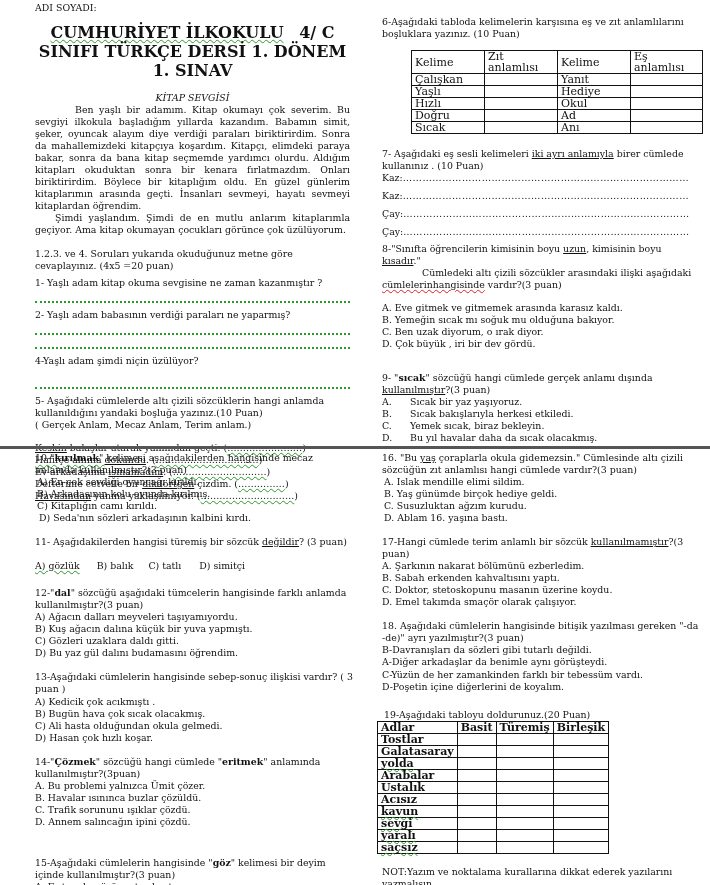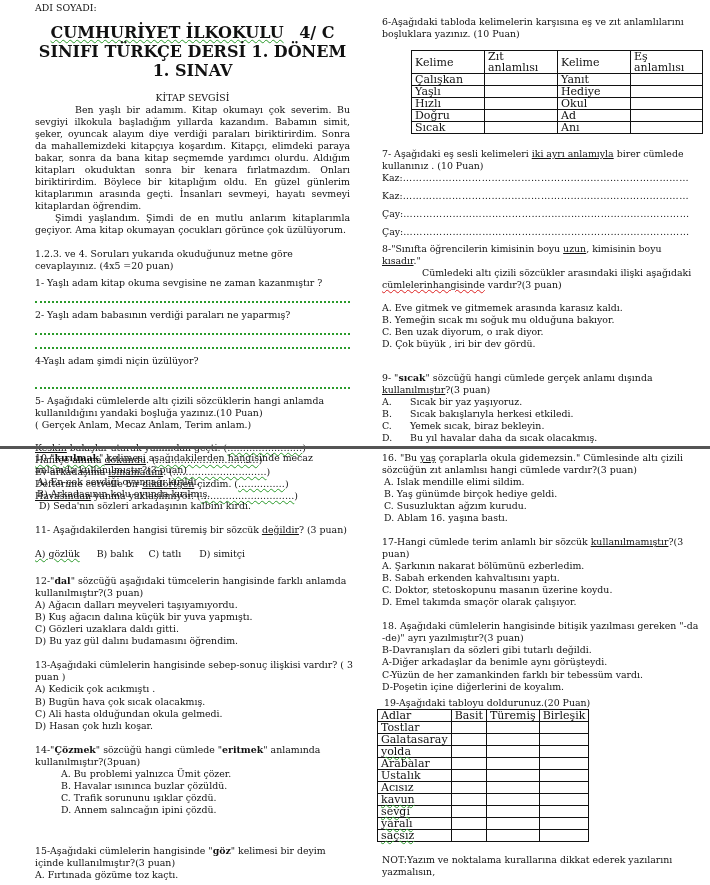--- a/index.html
+++ b/index.html
@@ -12,34 +12,34 @@
   .sqr { text-decoration:underline wavy #d22; text-decoration-thickness:1px; }
   p { margin:0; }
   .divider { position:absolute; left:0; width:710px; height:3px; background:#555; }
   .title { font-weight:bold; font-size:16px; text-align:center; line-height:1.2; }
   .indent { text-indent:40px; }
   .just { text-align:justify; }
   .wavy { height:4px; margin:8px 0 6px 0; border-bottom:2px dotted #2a9a2a; }
   table.grid { border-collapse:collapse; font-size:11px;padding-left:28px; }
   table.grid td { border:1px solid #111; padding:0 3px; height:11px; line-height:11px; vertical-align:middle; }
   .opt { margin-left:2px; }
-  .opt3 { margin-left:26px; }
+  .opt3 { margin-left:0; }
   .tab { display:inline-block; width:28px; }
   .dots { letter-spacing:0.5px; }
 </style>
 </head>
 <body>
 
 <div class="col" style="left:35px; top:2px; width:315px;">
   <p>ADI SOYADI:</p>
   <div class="title" style="margin-top:9px;">
     <span class="sq">CUMHURİYET İLKOKULU</span>
     <span style="margin-left:10px;">4/ C  SINIFI TÜRKÇE DERSİ 1. DÖNEM 1. SINAV</span>
   </div>
-  <p style="text-align:center; margin-top:11px;">KİTAP SEVGİSİ</p>
+  <p style="text-align:center; margin-top:11px;font-style:italic;">KİTAP SEVGİSİ</p>
   <p class="just indent">Ben yaşlı bir adamım. Kitap okumayı çok severim. Bu sevgiyi ilkokula başladığım yıllarda kazandım. Babamın simit, şeker, oyuncak alayım diye verdiği paraları biriktirirdim. Sonra da mahallemizdeki kitapçıya koşardım. Kitapçı, elimdeki paraya bakar, sonra da bana kitap seçmemde yardımcı olurdu. Aldığım kitapları okuduktan sonra bir kenara fırlatmazdım. Onları biriktirirdim. Böylece bir kitaplığım oldu. En güzel günlerim kitaplarımın arasında geçti. İnsanları sevmeyi, hayatı sevmeyi kitaplardan öğrendim.</p>
   <p class="just" style="text-indent:20px;">Şimdi yaşlandım. Şimdi de en mutlu anlarım kitaplarımla geçiyor. Ama kitap okumayan çocukları görünce çok üzülüyorum.</p>
 
   <p style="margin-top:12px;"><span>1.2.3. ve 4. Soruları yukarıda okuduğunuz metne göre cevaplayınız.  (4x5 =20 puan)</span></p>
   <p style="margin-top:5px;">1- Yaşlı adam kitap okuma sevgisine ne zaman kazanmıştır ?</p>
   <div class="wavy"></div>
   <p>2- Yaşlı adam babasının verdiği paraları ne yaparmış?</p>
   <div class="wavy"></div>
   <div class="wavy"></div>
   <p>4-Yaşlı adam şimdi niçin üzülüyor?</p>
@@ -123,20 +123,21 @@
     <p><span class="tab">D.</span><span>Bu yıl havalar daha da sıcak olacakmış.</span></p>
   </div>
 </div>
 
 <div class="divider" style="top:446px;"></div>
 
 <div class="col" style="left:35px; top:452px; width:320px;">
   <p><span>10-"</span><span class="b">kırılmak</span><span>" kelimesi aşağıdakilerden hangisinde mecaz anlamda kullanılmıştır?(3 puan)</span></p>
   <p class="opt">A) En çok sevdiği oyuncağı kırıldı.</p>
   <p class="opt">B) Arkadaşının kolu oyunda kırılmış.</p>
+  <p class="opt">C) Kitaplığın camı kırıldı.</p>
   <p style="margin-left:4px;">D) Seda'nın sözleri arkadaşının kalbini kırdı.</p>
 
   <p style="margin-top:12px;"><span>11- Aşağıdakilerden hangisi türemiş bir sözcük </span><span class="u">değildir</span><span>? (3 puan)</span></p>
   <p style="margin-top:12px;">
     <span class="sq">A) gözlük</span><span class="sq" style="display:inline-block;width:14px;"></span>
     <span>B) balık</span>&nbsp;&nbsp;&nbsp;&nbsp;
     <span>C) tatlı</span>&nbsp;&nbsp;&nbsp;&nbsp;&nbsp;
     <span>D) simitçi</span>
   </p>
 
@@ -175,22 +176,22 @@
   <p>B. Sabah erkenden kahvaltısını yaptı.</p>
   <p>C. Doktor, stetoskopunu  masanın üzerine koydu.</p>
   <p>D. Emel takımda smaçör olarak çalışıyor.</p>
 
   <p style="margin-top:12px;">18. Aşağıdaki cümlelerin hangisinde bitişik yazılması gereken "-da -de)" ayrı yazılmıştır?(3 puan)</p>
   <p>B-Davranışları da sözleri gibi tutarlı değildi.</p>
   <p>A-Diğer arkadaşlar da benimle aynı görüşteydi.</p>
   <p>C-Yüzün de her zamankinden farklı bir tebessüm vardı.</p>
   <p>D-Poşetin içine diğerlerini de koyalım.</p>
 
-  <p style="margin-top:4px; margin-left:2px;">19-Aşağıdaki tabloyu doldurunuz.(20 Puan)</p>
-  <table class="grid" style="margin-left:-5px; width:200px;">
+  <p style="margin-top:16px; margin-left:2px;">19-Aşağıdaki tabloyu doldurunuz.(20 Puan)</p>
+  <table class="grid" style="margin-left:-5px; width:200px;font-weight:bold;">
     <tbody>
         <tr>
       <td style="width:52px;">Adlar</td>
       <td style="width:40px;">Basit</td>
       <td style="width:40px;">Türemiş</td>
       <td>Birleşik</td>
     </tr>
     <tr>
           <td>Tostlar</td>
           <td></td>

